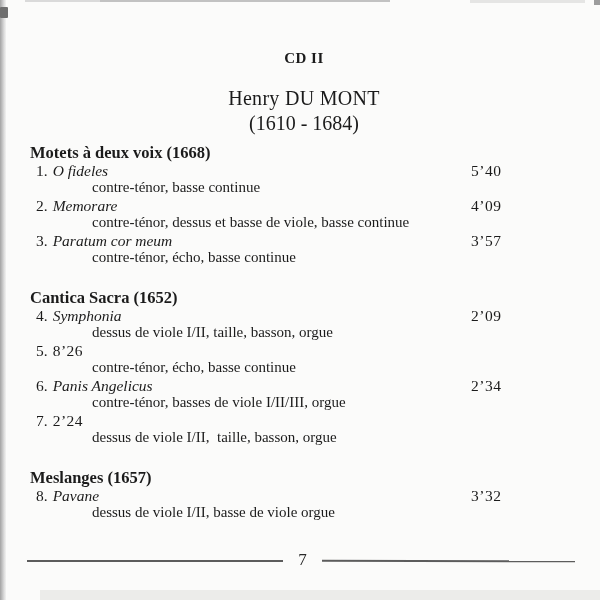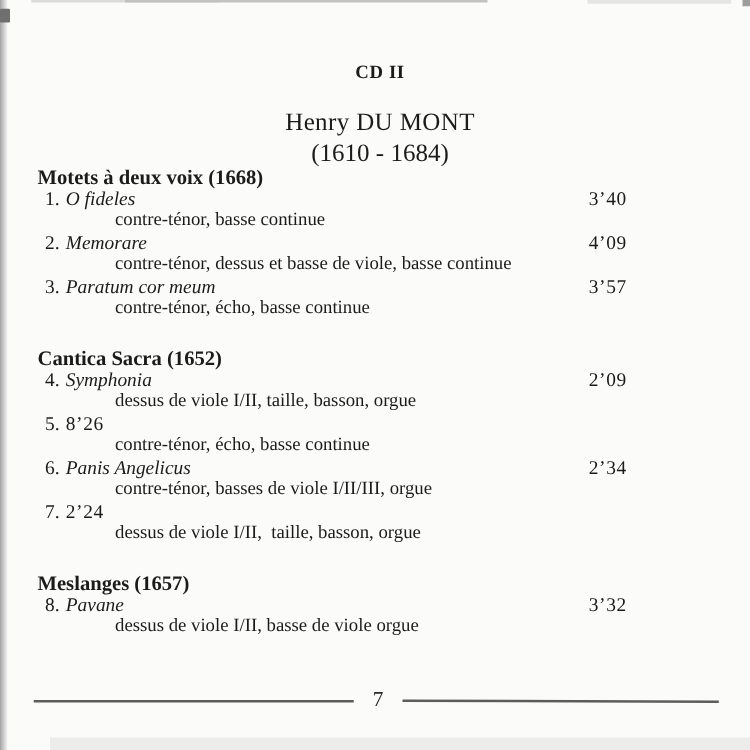--- a/index.html
+++ b/index.html
@@ -31,21 +31,21 @@
     background: #ececea;
   }
 
   
   .header { position: absolute; top: 50px; left: 4px; width: 100%; text-align: center; }
   .cd-label { font-size: 15px; font-weight: bold; letter-spacing: 0.5px; }
   .composer { font-size: 20px; font-weight: normal; margin-top: 20px; letter-spacing: 0.3px; }
   .dates { font-size: 20px; margin-top: 2px; }
 
   
-  .tracklist { position: absolute; top: 132px; left: 30px; width: 542px; }
+  .tracklist { position: absolute; top: 143px; left: 30px; width: 542px; }
   .section { margin-top: 24px; }
   .section:first-child { margin-top: 0; }
   .section-title { font-size: 16.5px; font-weight: bold; line-height: 19px; }
   .track { margin-bottom: 3px; }
   .track-line {
     display: flex; align-items: baseline;
     font-size: 15.5px; line-height: 18px; padding-left: 6px;
   }
   .track-num { margin-right: 5px; }
   .track-title { font-style: italic; flex: 1; }
@@ -87,21 +87,21 @@
     <div class="dates">(1610 - 1684)</div>
   </div>
 
   <div class="tracklist" id="tracklist">
       <div class="section">
     <div class="section-title">Motets à deux voix (1668)</div>
   <div class="track">
     <div class="track-line">
       <span class="track-num">1.</span>
       <span class="track-title">O fideles</span>
-      <span class="track-duration">3’40</span>
+      <span class="track-duration">5’40</span>
     </div>
     <div class="track-perf">contre-ténor, basse continue</div>
   </div>
         <div class="track">
     <div class="track-line">
       <span class="track-num">2.</span>
       <span class="track-title">Memorare</span>
       <span class="track-duration">4’09</span>
     </div>
     <div class="track-perf">contre-ténor, dessus et basse de viole, basse continue</div>

